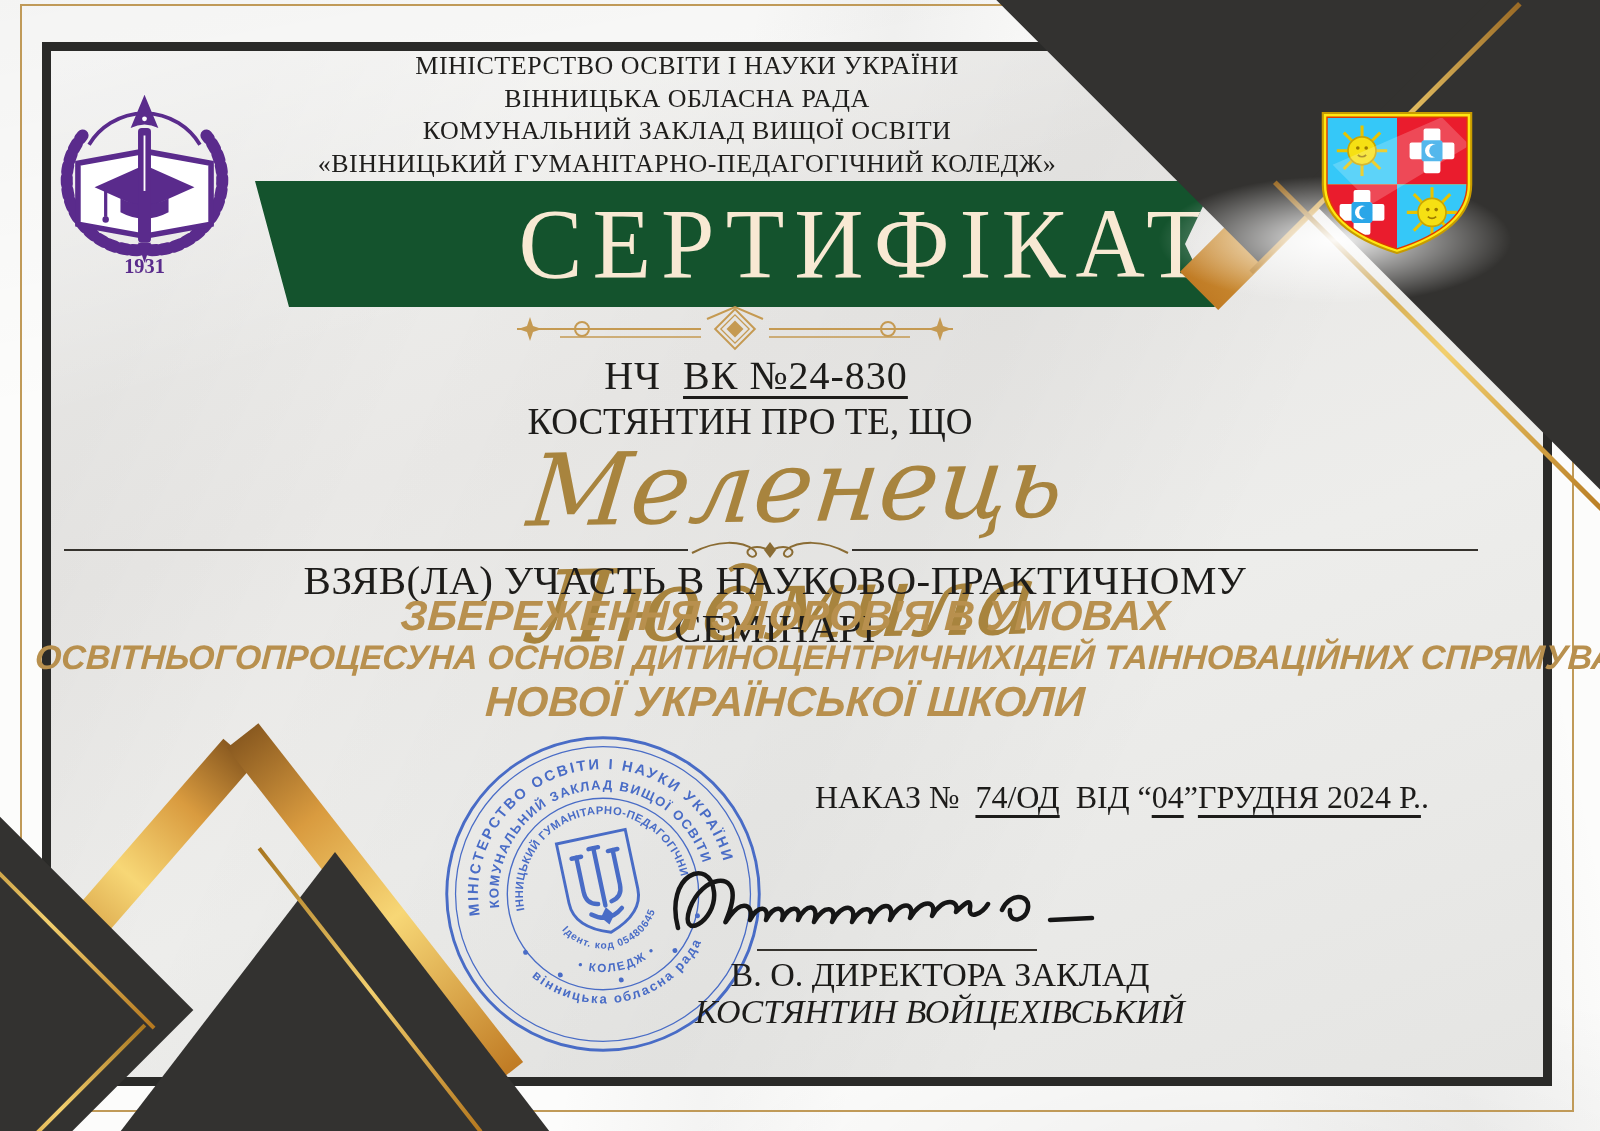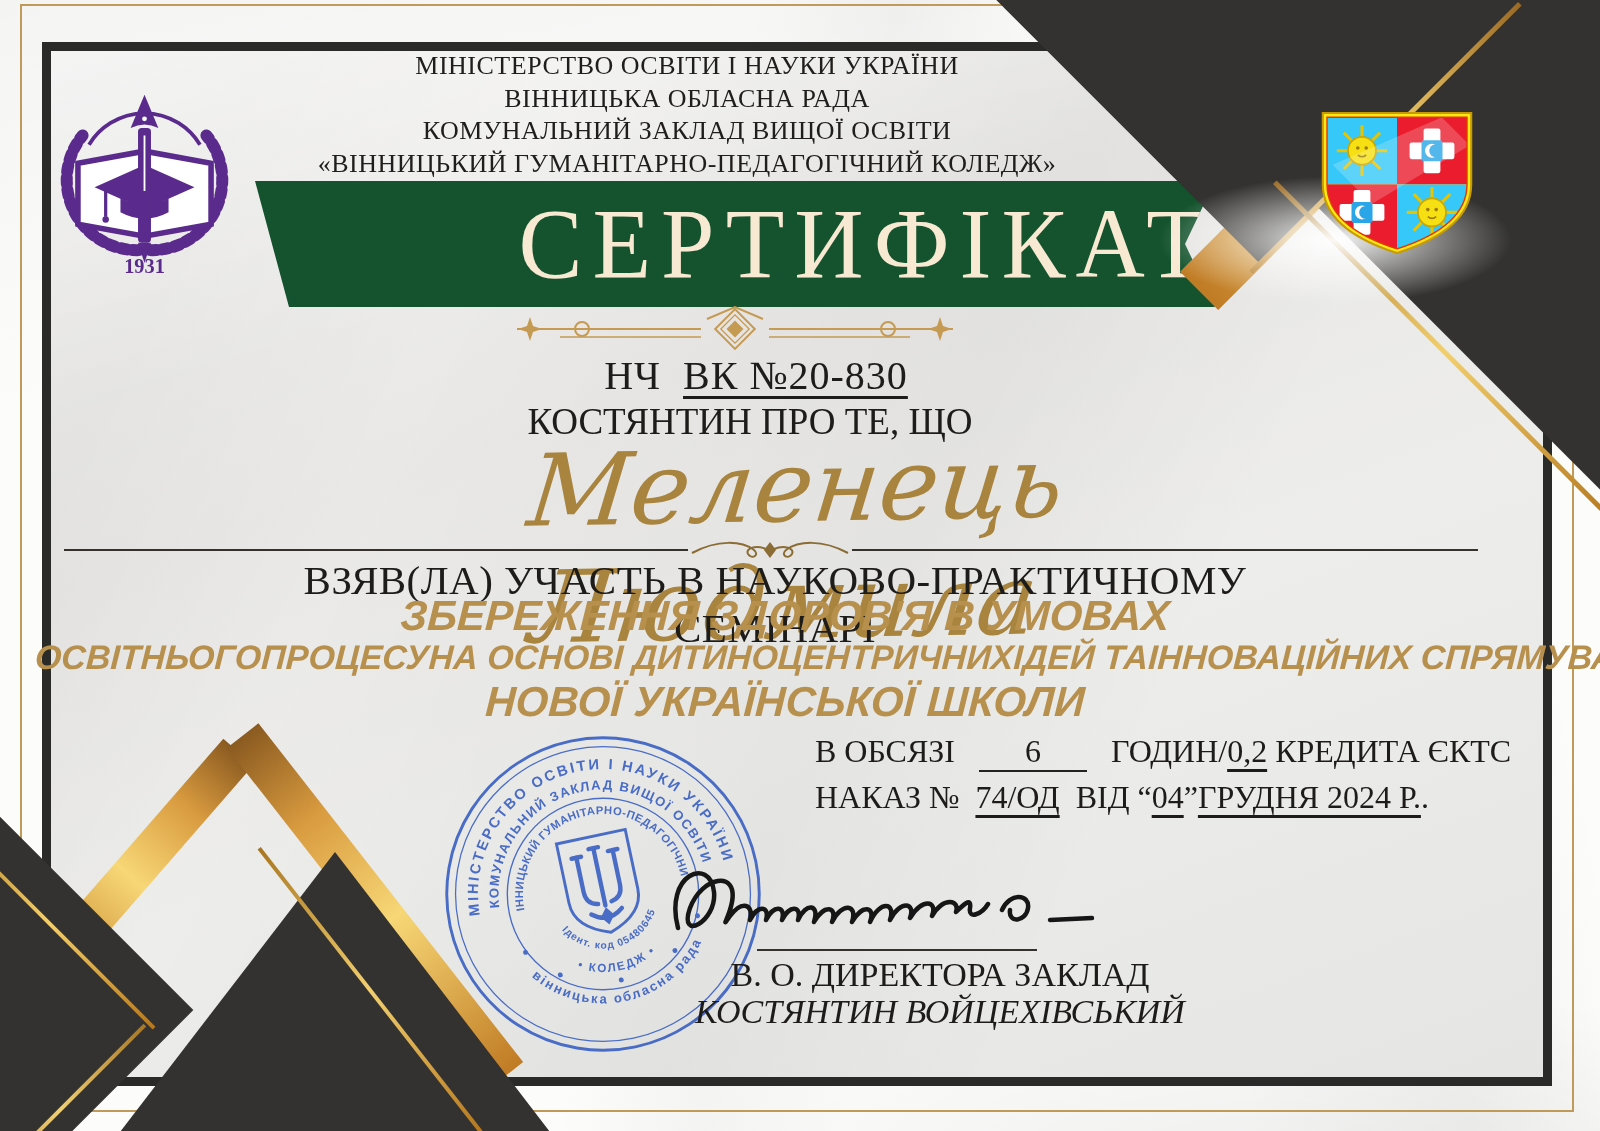--- a/index.html
+++ b/index.html
@@ -112,21 +112,21 @@
       <rect x="236" y="12" width="28" height="28" transform="rotate(45 250 26)"></rect>
       <rect x="240" y="16" width="20" height="20" transform="rotate(45 250 26)" stroke-width="1.3"></rect>
     </g>
     <rect x="244" y="20" width="12" height="12" transform="rotate(45 250 26)" fill="#c59a52"></rect>
     <path d="M45,26 l3,-9 9,-3 -9,-3 -3,-9 -3,9 -9,3 9,3 Z" transform="translate(0,12)" fill="#c59a52"></path>
     <path d="M455,26 l3,-9 9,-3 -9,-3 -3,-9 -3,9 -9,3 9,3 Z" transform="translate(0,12)" fill="#c59a52"></path>
   </svg>
 
   <div class="abs number-line center serif">
     <span>НЧ</span>&nbsp;
-    <span class="u">ВК №20-830</span>
+    <span class="u">ВК №24-830</span>
   </div>
 
   <div class="abs certifies center serif">КОСТЯНТИН ПРО ТЕ, ЩО</div>
 
   <div class="abs name center">Меленець Людмила</div>
 
   <div class="abs rule" style="left:64px;top:549px;width:624px;"></div>
   <div class="abs rule" style="left:852px;top:549px;width:626px;"></div>
   <svg class="abs swirl" width="164" height="26" viewBox="0 0 164 26">
     <g stroke="#8a6c34" fill="none" stroke-width="2">
@@ -135,25 +135,20 @@
     </g>
     <path d="M82,5 l6,8 -6,8 -6,-8 Z" fill="#8a6c34"></path>
   </svg>
 
   <div class="abs participation center serif">ВЗЯВ(ЛА) УЧАСТЬ В НАУКОВО-ПРАКТИЧНОМУ СЕМІНАРІ</div>
 
   <div class="abs seminar sem1 center">ЗБЕРЕЖЕННЯ ЗДОРОВ'Я В УМОВАХ</div>
   <div class="abs seminar sem2 center">ОСВІТНЬОГОПРОЦЕСУНА ОСНОВІ ДИТИНОЦЕНТРИЧНИХІДЕЙ ТАІННОВАЦІЙНИХ СПРЯМУВАНЬ</div>
   <div class="abs seminar sem3 center">НОВОЇ УКРАЇНСЬКОЇ ШКОЛИ</div>
 
-  <div class="abs volume-line serif">
-    <span>В ОБСЯЗІ</span>&nbsp;&nbsp;
-    <span class="blank-u">6</span>&nbsp;&nbsp;
-    <span>ГОДИН/</span><span class="u">0,2</span>&nbsp;<span>КРЕДИТА ЄКТС</span>
-  </div>
 
   <div class="abs order-line serif">
     <span>НАКАЗ №</span>&nbsp;
     <span class="u">74/ОД</span>&nbsp;
     <span>ВІД</span>&nbsp;<span>“</span><span class="u">04</span><span>”</span><span class="u">ГРУДНЯ 2024 Р.</span><span>.</span>
   </div>
 
   <svg class="abs stamp" width="332" height="332" viewBox="-170 -170 340 340">
     <g stroke="#3c62c4" fill="none">
       <circle r="160" stroke-width="3"></circle>

